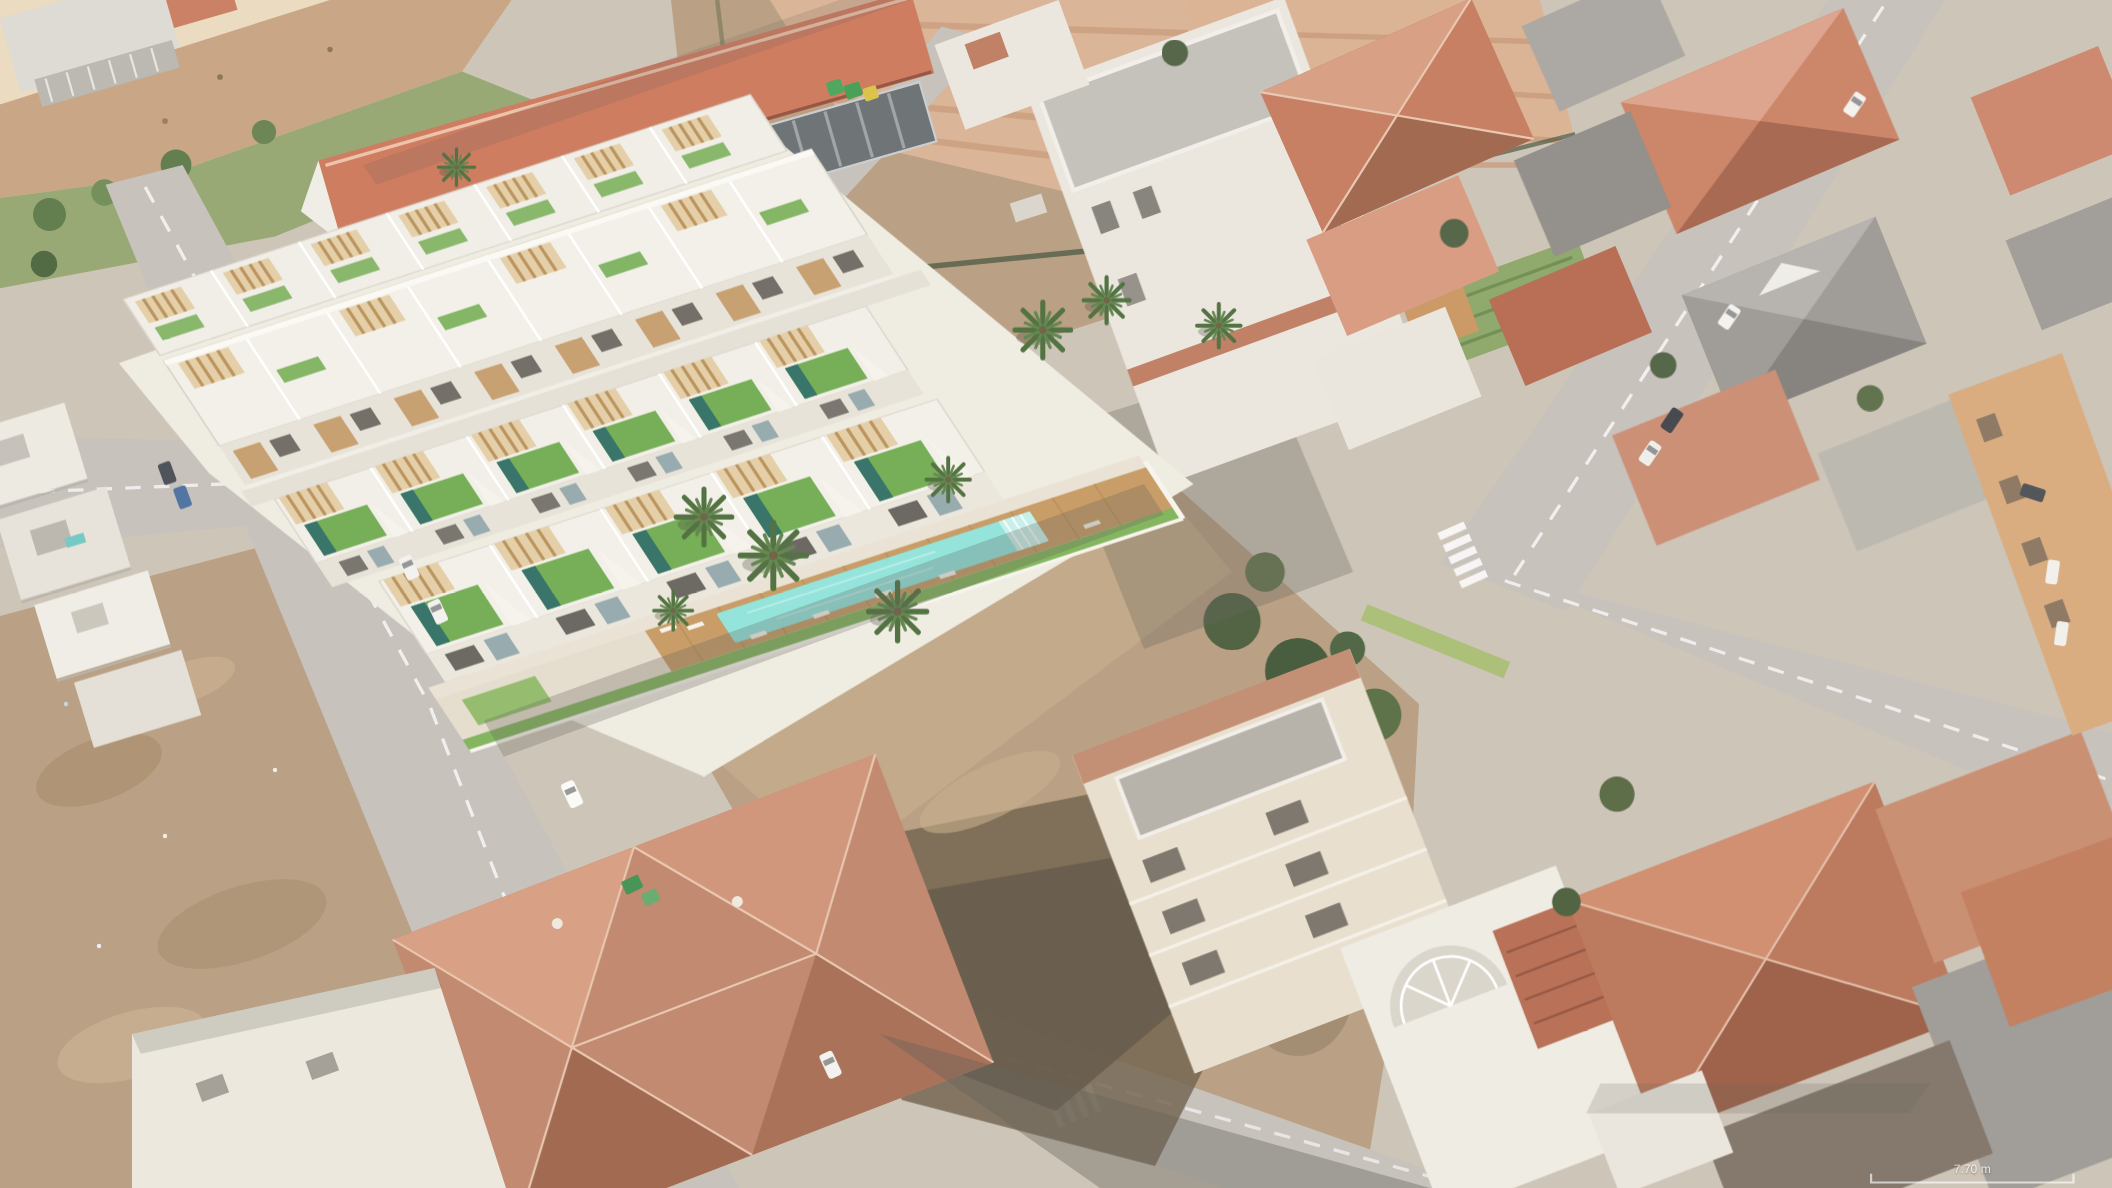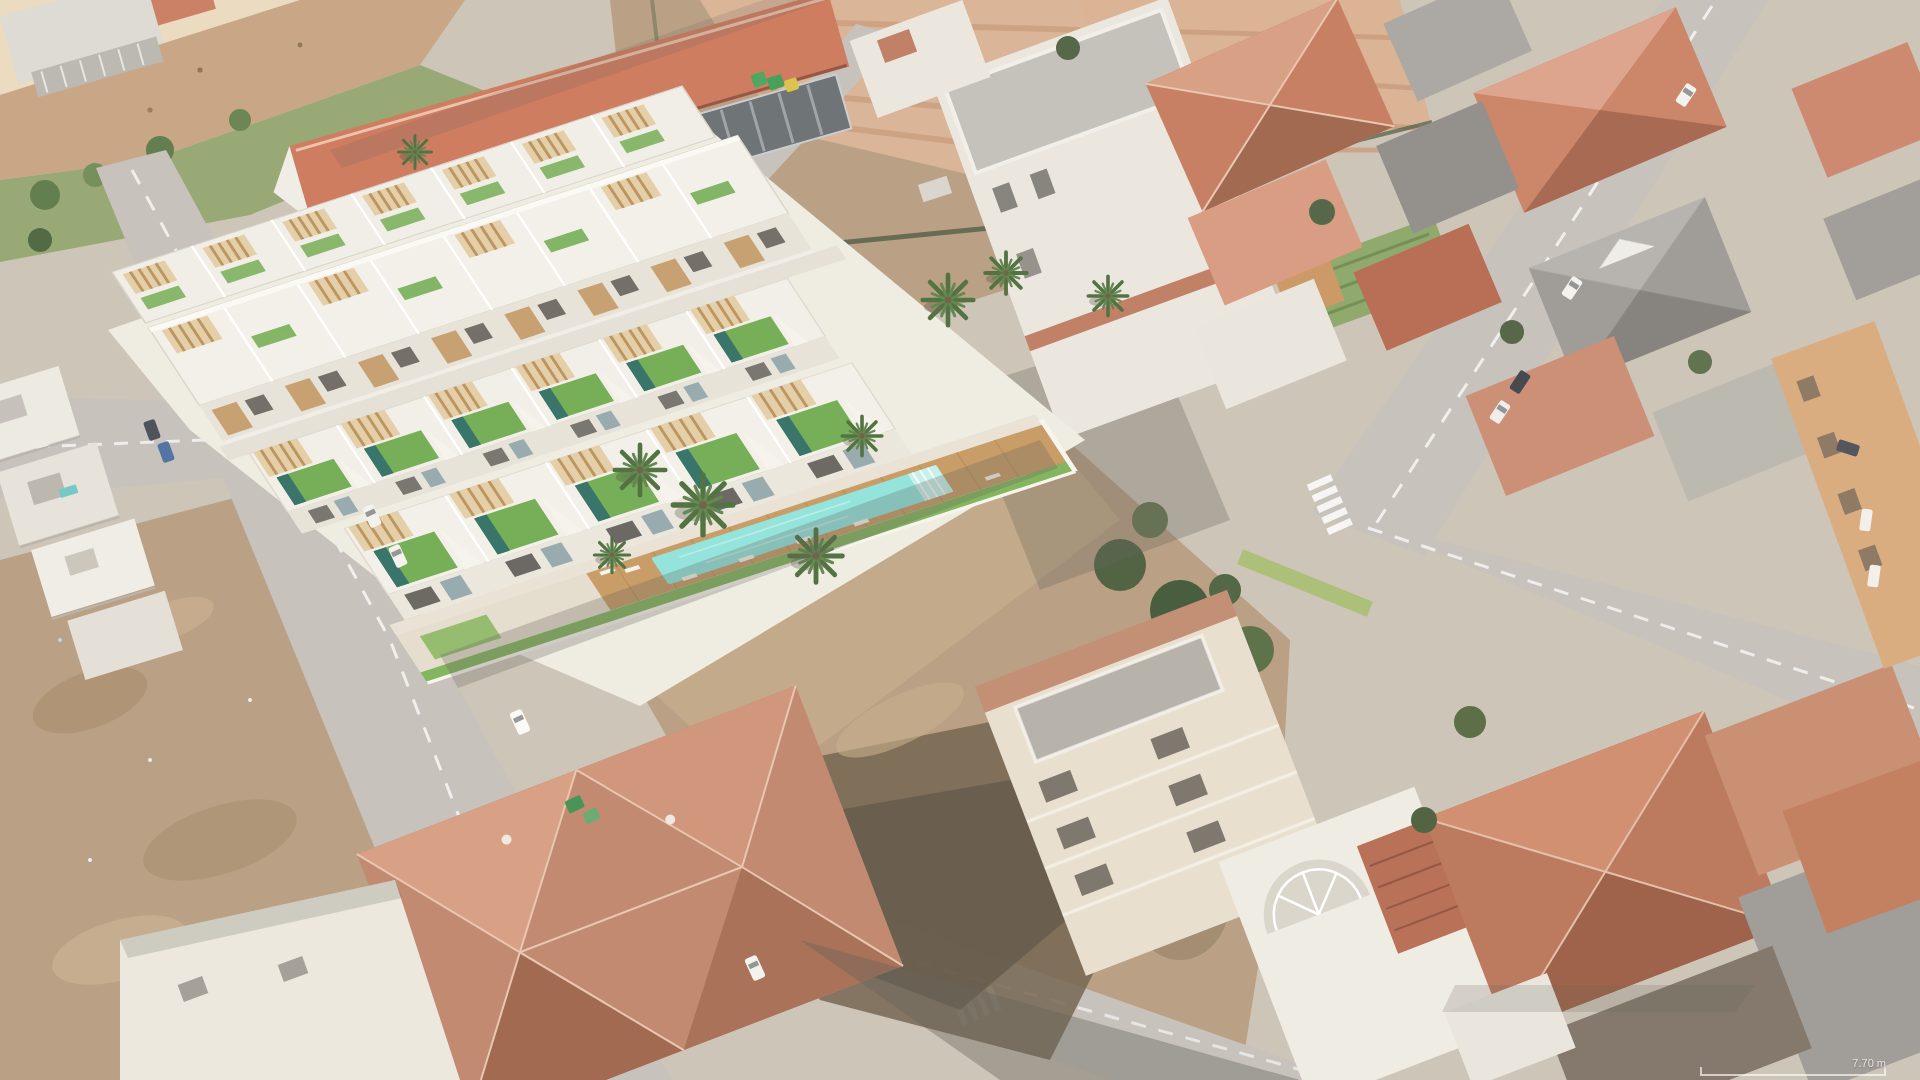--- a/index.html
+++ b/index.html
@@ -1,20 +1,20 @@
 <!DOCTYPE html>
 <html><head>
 <meta charset="utf-8">
 <style>
   html,body{margin:0;padding:0;background:#9a948c;}
   .stage{position:relative;width:1920px;height:1080px;overflow:hidden;
          background:#cbc2b4;font-family:"Liberation Sans",sans-serif;}
   .stage svg{position:absolute;left:0;top:0;}
   .scalebar{position:absolute;right:34px;bottom:4px;width:186px;
-            color:rgba(255,255,255,.92);font-size:11px;line-height:12px;text-align:right;
+            color:rgba(255,255,255,.92);font-size:11px;line-height:12px;text-align:center;
             text-shadow:0 1px 2px rgba(92,80,66,.85);opacity:.8;}
   .scalebar .bar{height:7px;margin-top:-2px;
             border-left:2px solid rgba(255,255,255,.8);
             border-right:2px solid rgba(255,255,255,.8);
             border-bottom:2px solid rgba(255,255,255,.8);}
 </style>
 </head>
 <body>
 
 <div class="stage">

